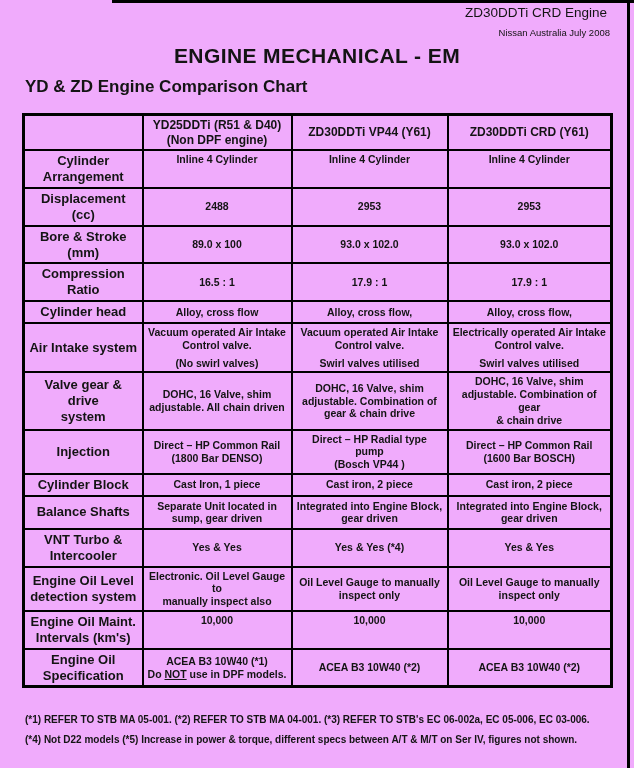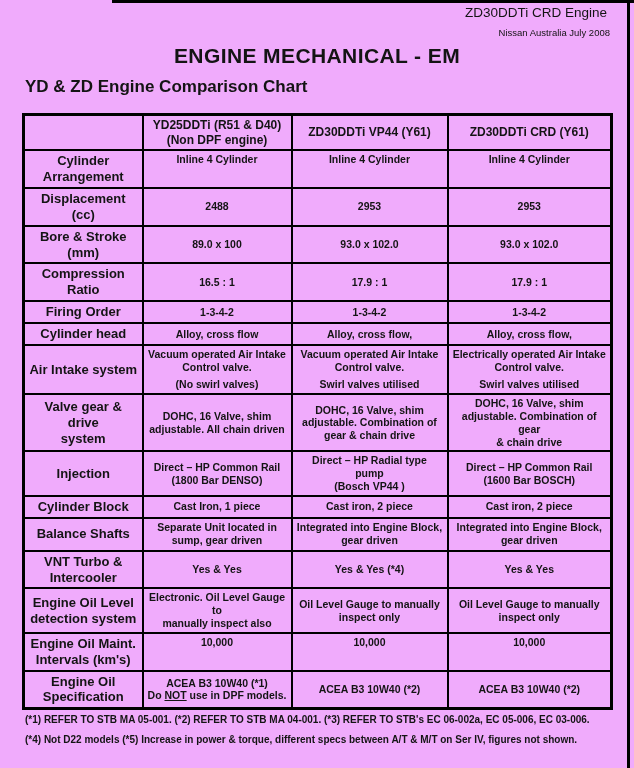--- a/index.html
+++ b/index.html
@@ -106,32 +106,20 @@
             <div class="para">16.5 : 1</div>
           </td>
           <td class="val">
             <div class="para">17.9 : 1</div>
           </td>
           <td class="val">
             <div class="para">17.9 : 1</div>
           </td>
         </tr>
         <tr style="height: 20px;">
-          <td class="lbl">Firing Order</td>
-          <td class="val">
-            <div class="para">1-3-4-2</div>
-          </td>
-          <td class="val">
-            <div class="para">1-3-4-2</div>
-          </td>
-          <td class="val">
-            <div class="para">1-3-4-2</div>
-          </td>
-        </tr>
-        <tr style="height: 20px;">
           <td class="lbl">Cylinder head</td>
           <td class="val">
             <div class="para">Alloy, cross flow</div>
           </td>
           <td class="val">
             <div class="para">Alloy, cross flow,</div>
           </td>
           <td class="val">
             <div class="para">Alloy, cross flow,</div>
           </td>

